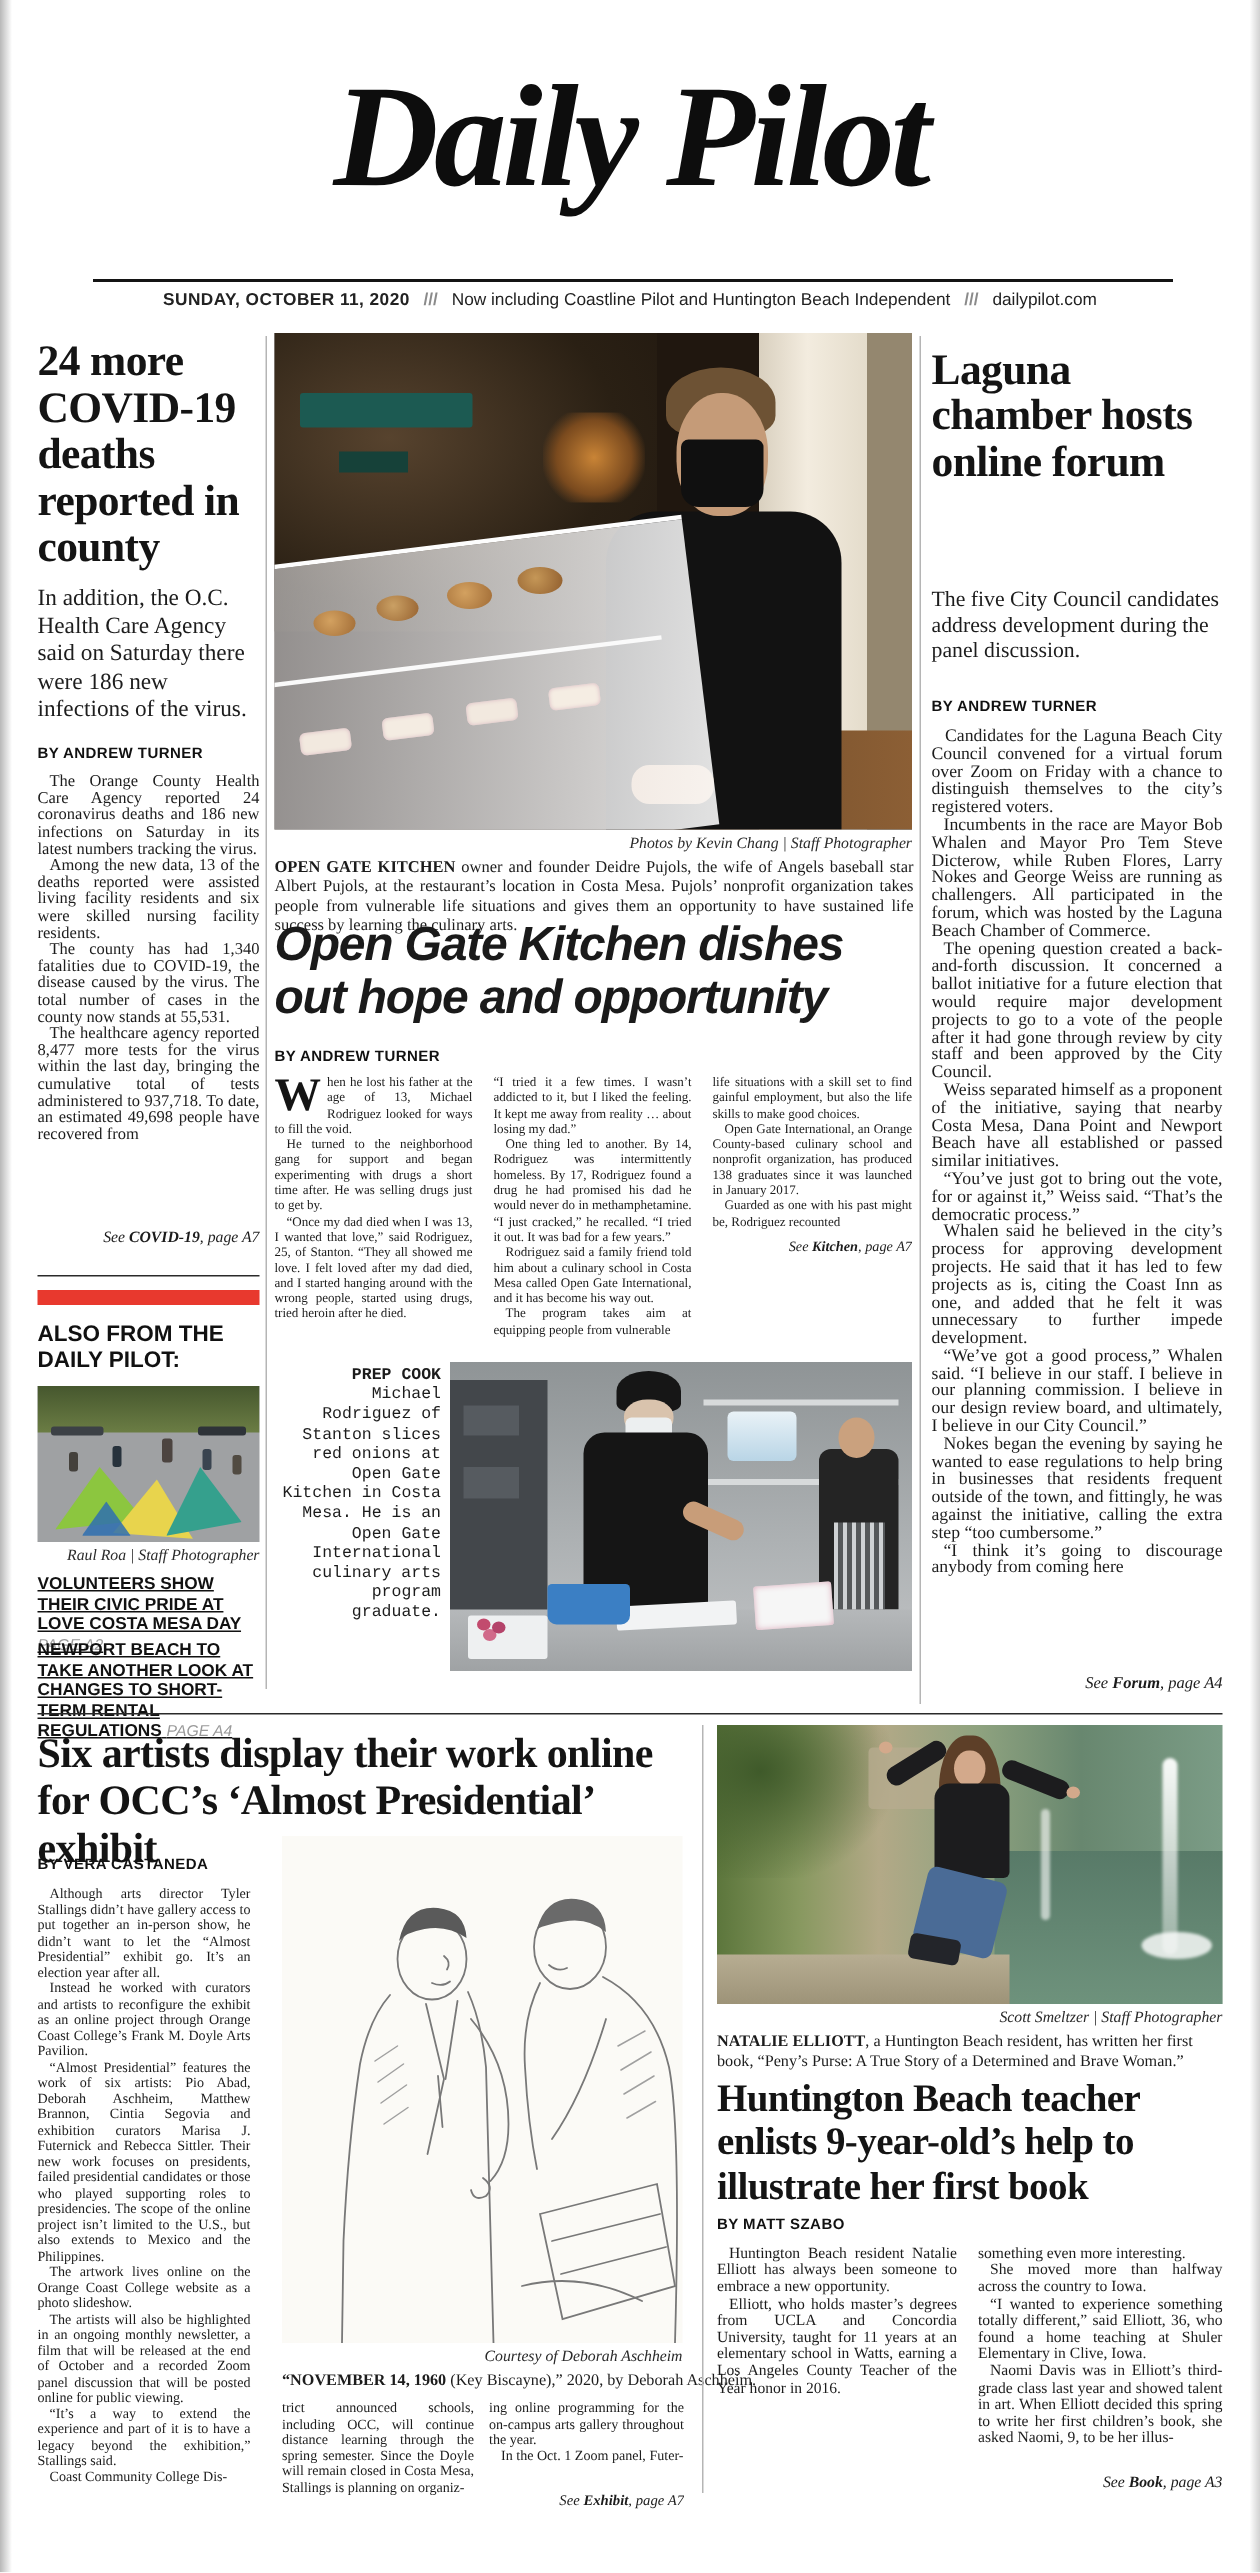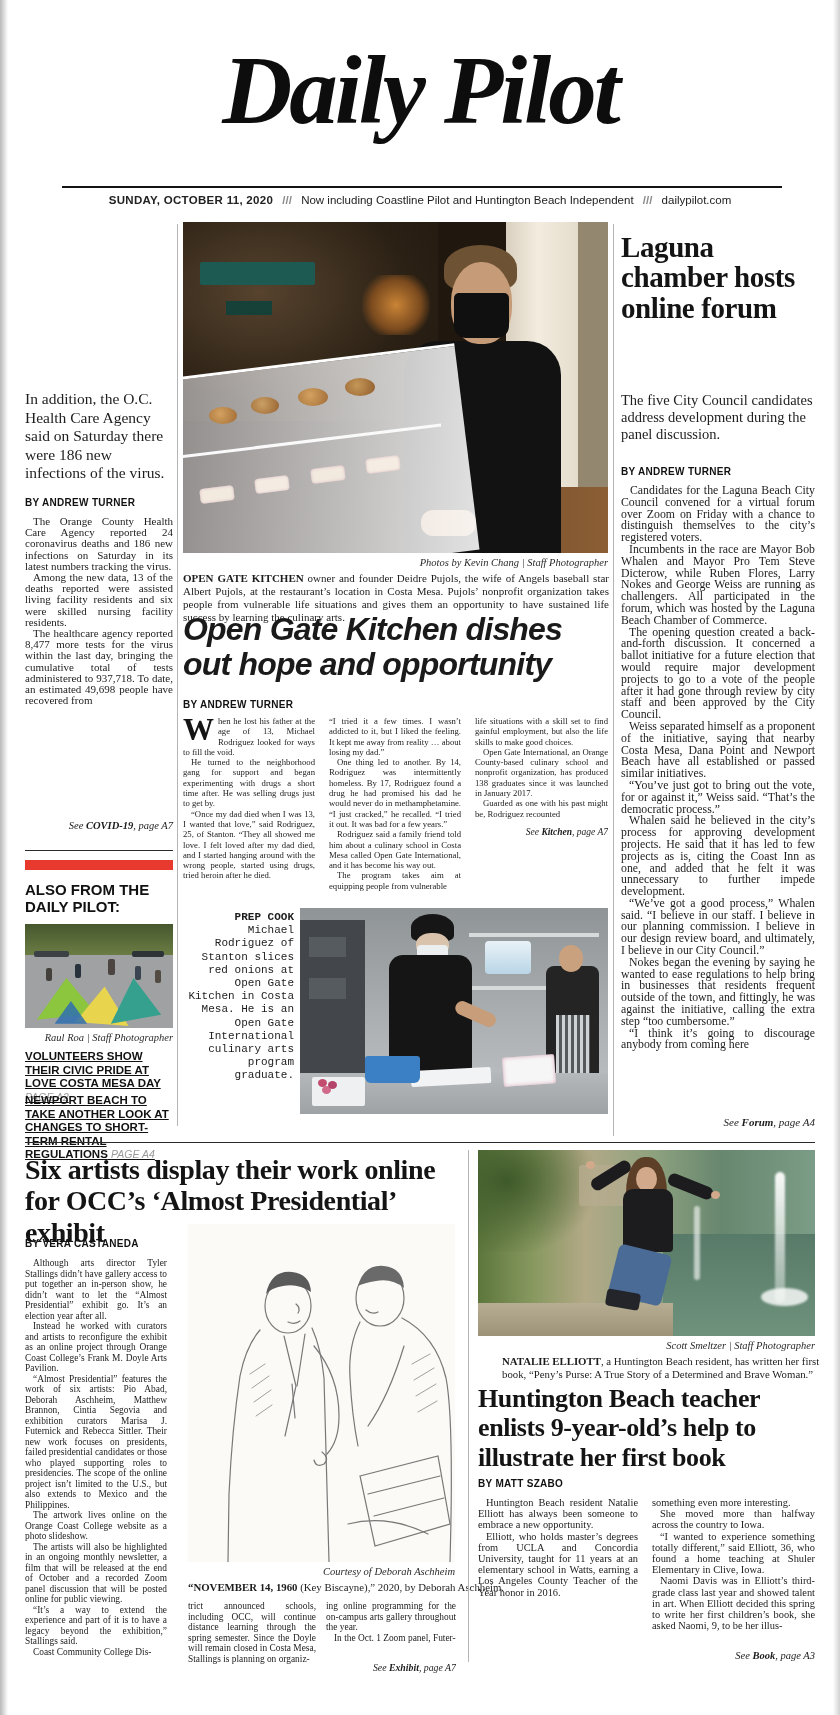--- a/index.html
+++ b/index.html
@@ -49,25 +49,27 @@
   <h1 id="masthead" class="abs" style="margin:0;">Daily Pilot</h1>
   <div id="rule1" class="abs"></div>
   <div id="dateline" class="abs">
     <span class="d">SUNDAY, OCTOBER 11, 2020</span>
     <span class="sep">///</span>
     <span>Now including Coastline Pilot and Huntington Beach Independent</span>
     <span class="sep">///</span>
     <span>dailypilot.com</span>
   </div>
 
+  <h2 class="abs headline" style="left:25px;top:226px;width:152px;margin:0;font-size:29px;line-height:1.07;">24 more COVID-19 deaths reported in county</h2>
   <p class="abs deck" style="left:25px;top:390px;width:150px;margin:0;font-size:15.5px;line-height:1.2;">In addition, the O.C. Health Care Agency said on Saturday there were 186 new infections of the virus.</p>
   <div class="abs byline" style="left:25px;top:497px;">BY ANDREW TURNER</div>
   <div class="abs bodytext" style="left:25px;top:516px;width:148px;height:296px;overflow:hidden;font-size:11px;line-height:11.2px;">
     <p class="ni" style="text-indent:8px;">The Orange County Health Care Agency reported 24 coronavirus deaths and 186 new infections on Saturday in its latest numbers tracking the virus.</p>
     <p>Among the new data, 13 of the deaths reported were assisted living facility residents and six were skilled nursing facility residents.</p>
+    <p>The county has had 1,340 fatalities due to COVID-19, the disease caused by the virus. The total number of cases in the county now stands at 55,531.</p>
     <p>The healthcare agency reported 8,477 more tests for the virus within the last day, bringing the cumulative total of tests administered to 937,718. To date, an estimated 49,698 people have recovered from</p>
   </div>
   <div class="abs jump" style="left:25px;top:820px;width:148px;font-size:10.5px;">
     <span>See </span><b>COVID-19</b><span>, page A7</span>
   </div>
   <div class="abs hdiv" style="left:25px;top:850px;width:148px;"></div>
   <div class="abs redbar" style="left:25px;top:860px;width:148px;height:10px;"></div>
   <h3 class="abs" style="left:25px;top:882px;width:150px;margin:0;font-family:'Liberation Sans',sans-serif;font-weight:700;font-size:15px;line-height:1.12;color:#111;">ALSO FROM THE DAILY PILOT:</h3>
 
   <div class="abs ph" id="photo-promo" style="left:25px;top:924px;width:148px;height:104px;background:#9fa1a3;">
@@ -265,21 +267,21 @@
     <div style="left:47%;top:9%;width:6%;height:13%;background:#d3a98b;border-radius:50%;"></div>
     <div style="left:43%;top:21%;width:15%;height:34%;background:#1c1c1e;border-radius:10px 10px 4px 4px;"></div>
     <div style="left:33%;top:10%;width:13%;height:7%;background:#1c1c1e;border-radius:6px;transform:rotate(-32deg);"></div>
     <div style="left:56%;top:16%;width:14%;height:7%;background:#1c1c1e;border-radius:6px;transform:rotate(22deg);"></div>
     <div style="left:32%;top:6%;width:9px;height:8px;background:#d3a98b;border-radius:50%;"></div>
     <div style="left:69%;top:22%;width:9px;height:8px;background:#d3a98b;border-radius:50%;"></div>
     <div style="left:40%;top:53%;width:16%;height:28%;background:#4a6b96;border-radius:6px;transform:rotate(14deg);"></div>
     <div style="left:38%;top:76%;width:10%;height:9%;background:#23252a;border-radius:4px;transform:rotate(10deg);"></div>
   </div>
   <div class="abs credit" style="left:478px;top:1340px;width:337px;">Scott Smeltzer | Staff Photographer</div>
-  <div class="abs caption" style="left:478px;top:1355px;width:337px;font-size:10.8px;margin-left:24px;">
+  <div class="abs caption" style="left:478px;top:1355px;width:337px;font-size:10.8px;">
     <span class="lead">NATALIE ELLIOTT</span><span>, a Huntington Beach resident, has written her first book, “Peny’s Purse: A True Story of a Determined and Brave Woman.”</span>
   </div>
   <h2 class="abs headline" style="left:478px;top:1384px;width:340px;margin:0;font-size:26px;line-height:1.13;">Huntington Beach teacher enlists 9-year-old’s help to illustrate her first book</h2>
   <div class="abs byline" style="left:478px;top:1478px;">BY MATT SZABO</div>
   <div class="abs bodytext" style="left:478px;top:1497px;width:160px;height:166px;overflow:hidden;font-size:10.4px;line-height:11.2px;">
     <p class="ni" style="text-indent:8px;">Huntington Beach resident Natalie Elliott has always been someone to embrace a new opportunity.</p>
     <p>Elliott, who holds master’s degrees from UCLA and Concordia University, taught for 11 years at an elementary school in Watts, earning a Los Angeles County Teacher of the Year honor in 2016.</p>
   </div>
   <div class="abs bodytext" style="left:652px;top:1497px;width:163px;height:148px;overflow:hidden;font-size:10.4px;line-height:11.2px;">
     <p class="ni">something even more interesting.</p>

